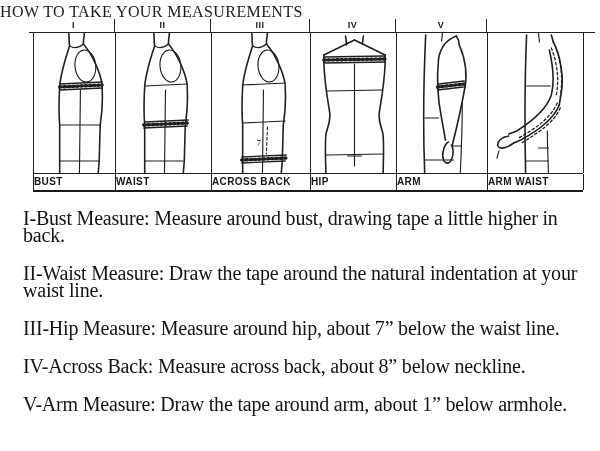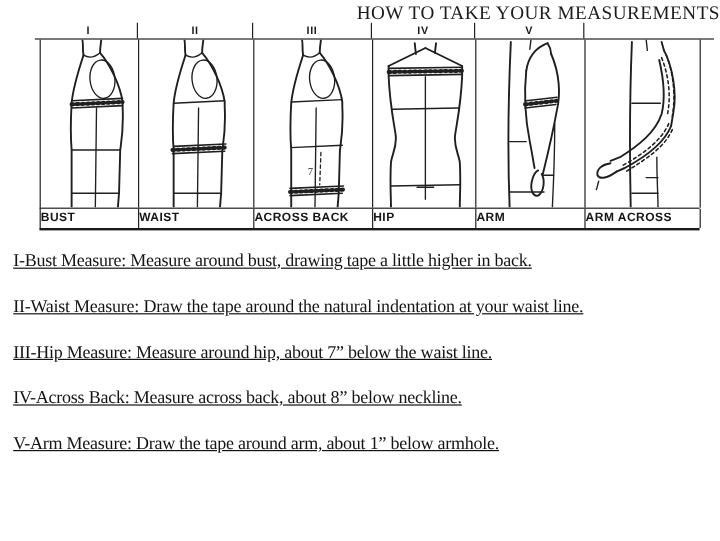--- a/index.html
+++ b/index.html
@@ -1,19 +1,19 @@
 <!DOCTYPE html>
 <html><head>
 <meta charset="utf-8">
 <style>
   html,body{margin:0;padding:0;}
   body{background:#e8e8e8;font-family:"Liberation Serif",serif;}
   .sheet{position:relative;width:600px;height:451px;background:#ffffff;overflow:hidden;color:#1b1b1b;}
 
-  .title{position:absolute;top:3px;left:0;width:600px;text-align:right;
+  .title{position:absolute;top:3px;left:0;width:600px;text-align:left;
          font-size:16px;letter-spacing:0.4px;color:#1c1c1c;}
 
   .diagram{position:absolute;left:33px;top:19px;width:550px;}
   .row{display:grid;grid-template-columns:82px 96px 99px 86px 91px 96px;}
   .numerals-row{height:13px;}
   .numerals-row .cell{border-right:1.6px solid #222;text-align:center;
       font-family:"Liberation Sans",sans-serif;font-weight:bold;font-size:9px;line-height:13px;letter-spacing:0.5px;color:#1a1a1a;}
   .topline{position:absolute;left:-4px;top:13px;width:566px;height:0;border-top:1.9px solid #222;}
   .figures-row{border-left:1.6px solid #222;margin-top:1px;}
   .figures-row .cell{height:140px;border-right:1.6px solid #222;overflow:hidden;}
@@ -25,21 +25,21 @@
   .ink{stroke:#1f1f1f;fill:none;stroke-linecap:round;stroke-linejoin:round;}
   .outline{stroke-width:1.6;}
   .seam{stroke-width:1.15;}
   .tape-edge{stroke-width:1.3;}
   .tape-hatch{stroke-width:3.4;stroke-dasharray:1.6 2.7;}
   .tape-line{stroke-width:1.3;stroke-dasharray:2.5 2.5;}
   .dash{stroke-width:1.1;stroke-dasharray:2.8 2.4;}
   .fig-note{font-family:"Liberation Serif",serif;font-size:9px;fill:#1f1f1f;stroke:none;}
 
   .instructions{position:absolute;left:7px;top:210px;width:586px;}
-  .instructions p{margin:0 0 21px 4px;font-size:15px;line-height:17px;letter-spacing:-0.2px;color:#141414;text-decoration:underline;}
+  .instructions p{margin:0 0 21px 16px;font-size:20px;line-height:17px;letter-spacing:-0.2px;color:#141414;}
 </style>
 </head>
 <body>
 
 <svg width="0" height="0" style="position:absolute">
   <defs>
     <g id="torso" class="ink">
       <path class="outline" d="M11,13 C10,6 11,2 10,0"></path>
       <path class="outline" d="M25,11 C25,5 26,2 26,0"></path>
       <path class="seam" d="M11,13 Q18,17 25,11"></path>
@@ -172,21 +172,21 @@
         </svg>
       </div>
     </div>
 
     <div class="row labels-row">
       <div class="cell">BUST</div>
       <div class="cell">WAIST</div>
       <div class="cell">ACROSS BACK</div>
       <div class="cell">HIP</div>
       <div class="cell">ARM</div>
-      <div class="cell">ARM ACROSS</div>
+      <div class="cell">ARM WAIST</div>
     </div>
   </div>
 
   <div class="instructions">
     <p>I-Bust Measure: Measure around bust, drawing tape a little higher in back.</p>
     <p>II-Waist Measure: Draw the tape around the natural indentation at your waist line.</p>
     <p>III-Hip Measure: Measure around hip, about 7” below the waist line.</p>
     <p>IV-Across Back: Measure across back, about 8” below neckline.</p>
     <p>V-Arm Measure: Draw the tape around arm, about 1” below armhole.</p>
   </div>

